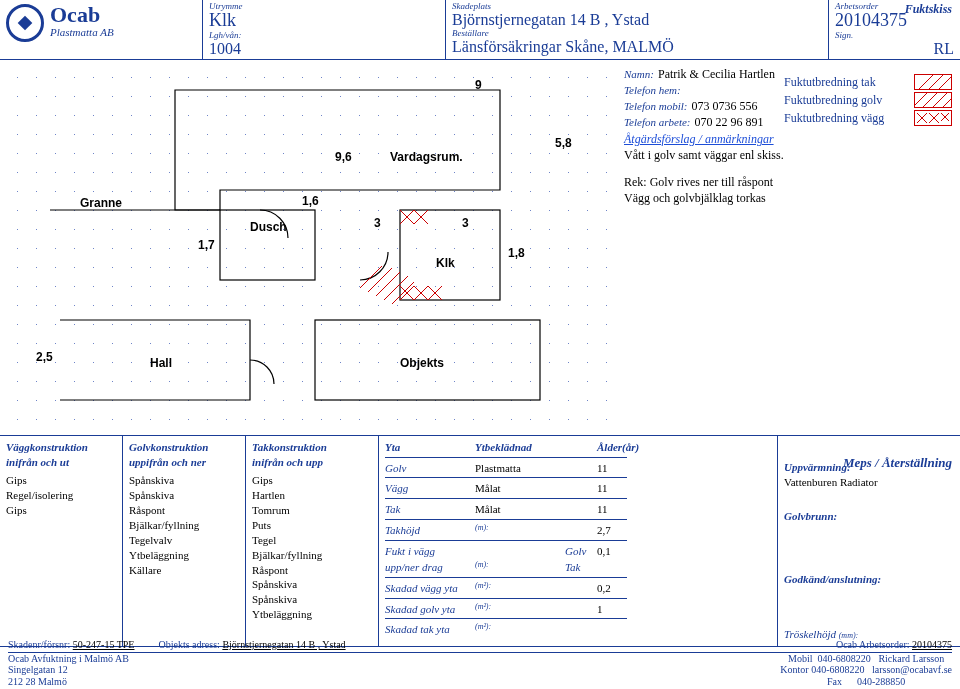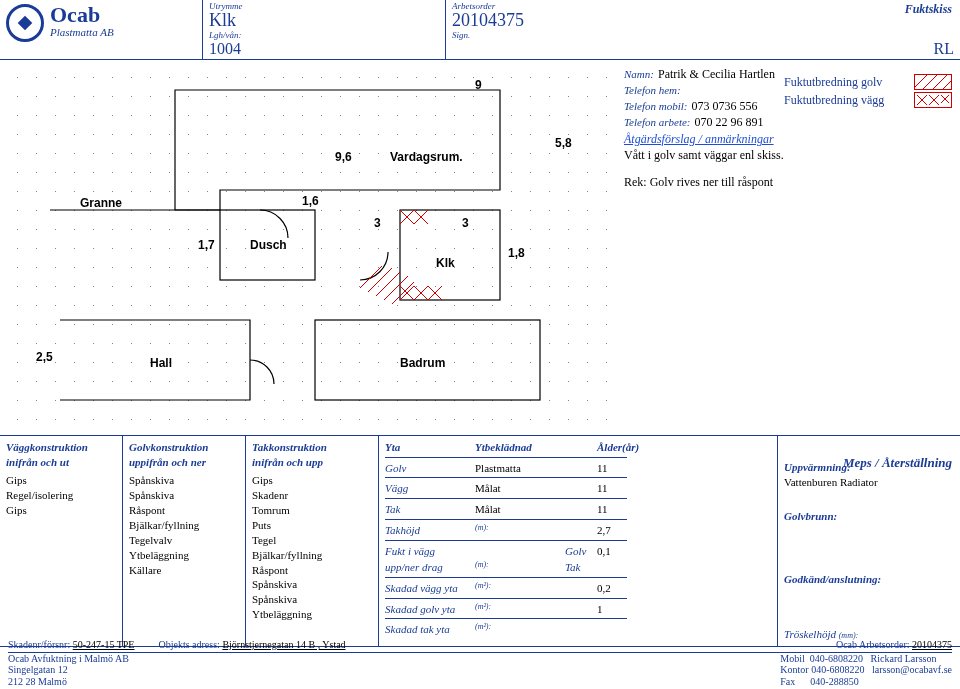--- a/index.html
+++ b/index.html
@@ -65,20 +65,26 @@
         <div class="sub">Plastmatta AB</div>
       </div>
     </div>
     <div class="hdr-cols">
       <div class="hcol" style="width:230px">
         <span class="lbl">Utrymme</span>
         <span class="val big">Klk</span>
         <span class="lbl">Lgh/vån:</span>
         <span class="val">1004</span>
       </div>
+      <div class="hcol" style="width:370px">
+        <span class="lbl">Skadeplats</span>
+        <span class="val">Björnstjernegatan 14 B , Ystad</span>
+        <span class="lbl">Beställare</span>
+        <span class="val">Länsförsäkringar Skåne, MALMÖ</span>
+      </div>
       <div class="hcol" style="flex:1">
         <span class="lbl">Arbetsorder</span>
         <span class="val big">20104375</span>
         <span class="lbl">Sign.</span>
         <span class="val" style="text-align:right">RL</span>
       </div>
     </div>
   </div>
 
   <div class="main">
@@ -125,40 +131,51 @@
             <line x1="442" y1="226" x2="428" y2="240"></line>
         </g>
       </svg>
       <div class="plan-lbl" style="left:335px;top:90px">9,6</div>
       <div class="plan-lbl" style="left:390px;top:90px">Vardagsrum.</div>
       <div class="plan-lbl" style="left:475px;top:18px">9</div>
       <div class="plan-lbl" style="left:555px;top:76px">5,8</div>
       <div class="plan-lbl" style="left:80px;top:136px">Granne</div>
       <div class="plan-lbl" style="left:302px;top:134px">1,6</div>
       <div class="plan-lbl" style="left:198px;top:178px">1,7</div>
-      <div class="plan-lbl" style="left:250px;top:178px">Dusch</div>
+      <div class="plan-lbl" style="left:250px;top:160px">Dusch</div>
       <div class="plan-lbl" style="left:374px;top:156px">3</div>
       <div class="plan-lbl" style="left:462px;top:156px">3</div>
       <div class="plan-lbl" style="left:436px;top:196px">Klk</div>
       <div class="plan-lbl" style="left:508px;top:186px">1,8</div>
       <div class="plan-lbl" style="left:36px;top:290px">2,5</div>
       <div class="plan-lbl" style="left:150px;top:296px">Hall</div>
-      <div class="plan-lbl" style="left:400px;top:296px">Badrum</div>
+      <div class="plan-lbl" style="left:400px;top:296px">Objekts</div>
     </div>
 
     <div class="side">
       <div class="row"><span class="il">Namn:</span><span>Patrik &amp; Cecilia Hartlen</span></div>
       <div class="row"><span class="il">Telefon hem:</span><span></span></div>
       <div class="row"><span class="il">Telefon mobil:</span><span>073 0736 556</span></div>
       <div class="row"><span class="il">Telefon arbete:</span><span>070 22 96 891</span></div>
       <div class="row" style="color:#1d4ed8;font-style:italic;text-decoration:underline;margin-top:2px">Åtgärdsförslag / anmärkningar</div>
       <div class="row">Vått i golv samt väggar enl skiss.</div>
       <div class="row" style="margin-top:12px">Rek: Golv rives ner till råspont</div>
+      <div class="row">Vägg och golvbjälklag torkas</div>
 
       <div class="legend" style="position:absolute;right:8px;top:70px">
+        <div class="legrow">
+            <span class="txt">Fuktutbredning tak</span>
+          <span class="swatch"><svg width="36" height="14">
+                <g stroke="#c00">
+                  <line x1="4" y1="14" x2="18" y2="0"></line>
+                  <line x1="14" y1="14" x2="28" y2="0"></line>
+                  <line x1="24" y1="14" x2="36" y2="2"></line>
+                </g>
+              </svg></span>
+          </div>
         <div class="legrow">
             <span class="txt">Fuktutbredning golv</span>
           <span class="swatch"><svg width="36" height="14">
                 <g stroke="#c00">
                   <line x1="0" y1="12" x2="12" y2="0"></line>
                   <line x1="8" y1="14" x2="22" y2="0"></line>
                   <line x1="18" y1="14" x2="32" y2="0"></line>
                   <line x1="28" y1="14" x2="36" y2="6"></line>
                 </g>
               </svg></span>
@@ -195,21 +212,21 @@
         <div>Spånskiva</div>
         <div>Råspont</div>
       <div>Bjälkar/fyllning</div>
         <div>Tegelvalv</div>
         <div>Ytbeläggning</div>
         <div>Källare</div>
     </div>
     <div class="tcol" style="width:120px">
       <div class="thd"><span>Takkonstruktion</span><br><span>inifrån och upp</span></div>
       <div>Gips</div>
-        <div>Skadenr</div>
+        <div>Hartlen</div>
         <div>Tomrum</div>
       <div>Puts</div>
         <div>Tegel</div>
         <div>Bjälkar/fyllning</div>
       <div>Råspont</div>
         <div>Spånskiva</div>
         <div>Spånskiva</div>
         <div>Ytbeläggning</div>
     </div>
     <div class="tcol mid">
@@ -280,20 +297,20 @@
       <span><span class="blue">Skadenr/försnr:</span> <u>50-247-15 TPE</u></span>
       <span><span class="blue">Objekts adress:</span> <u>Björnstjernegatan 14 B , Ystad</u></span>
       <span style="margin-left:auto"><span class="blue">Ocab Arbetsorder:</span> <u>20104375</u></span>
     </div>
     <div class="cols">
       <div>
         <div>Ocab Avfuktning i Malmö AB</div>
         <div>Singelgatan 12</div>
         <div>212 28 Malmö</div>
       </div>
-      <div style="text-align:left">
+      <div style="text-align:center">
         <div><span>Mobil</span>&nbsp;&nbsp;<span>040-6808220</span>&nbsp;&nbsp;&nbsp;<span>Rickard Larsson</span></div>
         <div><span>Kontor</span>&nbsp;<span>040-6808220</span>&nbsp;&nbsp;&nbsp;<span>larsson@ocabavf.se</span></div>
         <div><span>Fax</span>&nbsp;&nbsp;&nbsp;&nbsp;&nbsp;&nbsp;<span>040-288850</span></div>
       </div>
     </div>
   </div>
 </div>
 
 </body></html>

